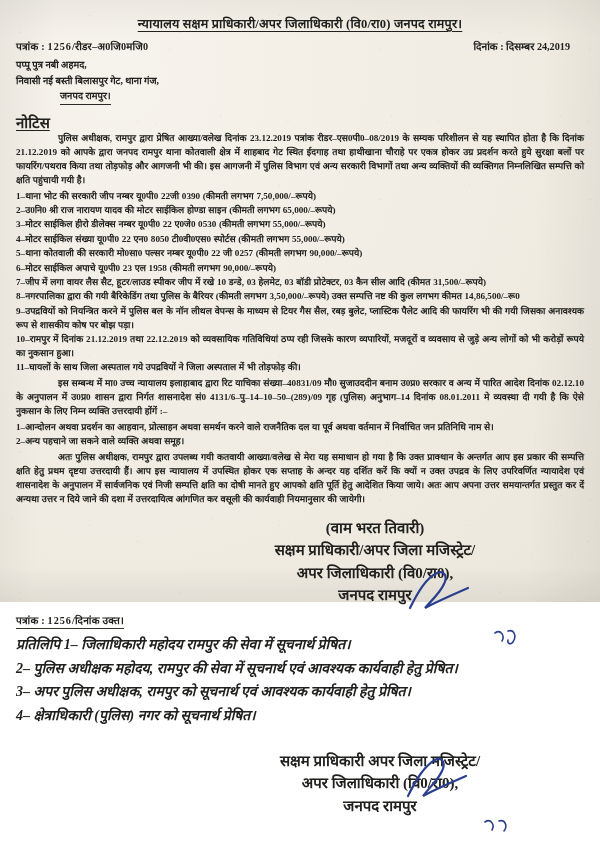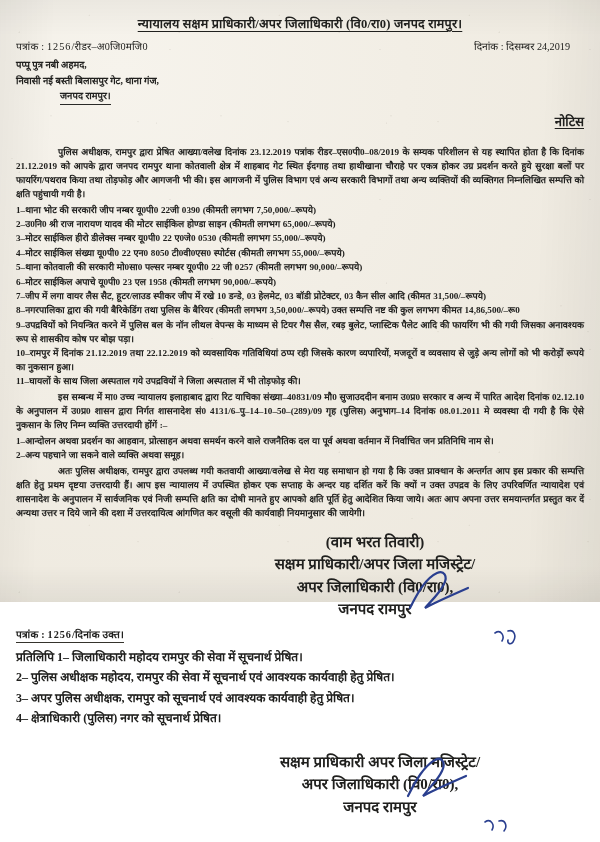--- a/index.html
+++ b/index.html
@@ -47,34 +47,34 @@
     font-size:12.6px;
     font-weight:bold;
     letter-spacing:.2px;
     text-decoration:underline;
     text-underline-offset:3px;
     margin:2px 0 7px 0;
     line-height:1.35;
   }
   .meta-row{
     display:flex;justify-content:space-between;align-items:flex-start;
-    font-size:10.2px;font-weight:normal;line-height:1.4;margin-bottom:3px;
+    font-size:10.2px;font-weight:bold;line-height:1.4;margin-bottom:3px;
   }
   .memo-no{letter-spacing:.2px;}
   .memo-num{font-family:"Liberation Serif",serif;letter-spacing:1px;}
   .memo-date{padding-right:14px;}
 
   .addressee{font-size:9.6px;font-weight:bold;line-height:1.62;margin:1px 0 0 0;}
   .addressee div{white-space:nowrap;}
   .addressee .u{display:inline-block;border-bottom:1px solid #2a2a28;padding-bottom:0px;margin-left:44px;}
 
   .notice-head{
-    text-align:right;font-size:13px;font-weight:bold;
+    text-align:left;font-size:15px;font-weight:bold;
     text-decoration:underline;text-underline-offset:2px;
-    margin:7px 0 16px 0;
+    margin:7px 0 0 0;
   }
 
   p.body{
     font-size:9.15px;font-weight:bold;line-height:1.52;
     margin:0 0 2px 0;text-align:justify;text-justify:inter-word;
     word-spacing:.4px;
   }
   p.body.indent{text-indent:42px;}
 
   ul.items{list-style:none;margin:1px 0 2px 0;padding:0;}
@@ -92,21 +92,21 @@
   .sign-block .ln{white-space:nowrap;}
 
   .memo2{
     font-size:10.2px;font-weight:bold;margin:6px 0 3px 0;letter-spacing:.2px;
     display:inline-block;border-bottom:1px solid #35332c;padding-bottom:1px;text-align:right;
   }
   .memo2 .memo-num{letter-spacing:1px;}
 
   ol.copies{list-style:none;margin:2px 0 0 0;padding:0;}
   ol.copies li{
-    font-size:12px;font-weight:bold;line-height:1.62;margin-bottom:1px;
+    font-size:14px;font-weight:bold;line-height:1.62;margin-bottom:1px;font-style:italic;
   }
   ol.copies li.wrap{line-height:1.5;}
 
   
   .scribble{
     position:absolute;z-index:3;pointer-events:none;
     color:#2a3f8f;
   }
 </style>
 </head>

